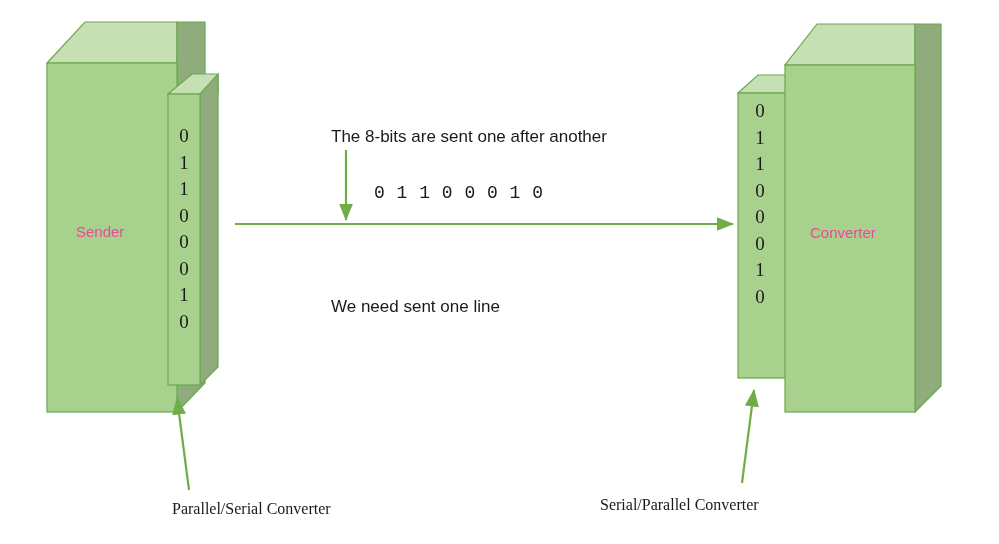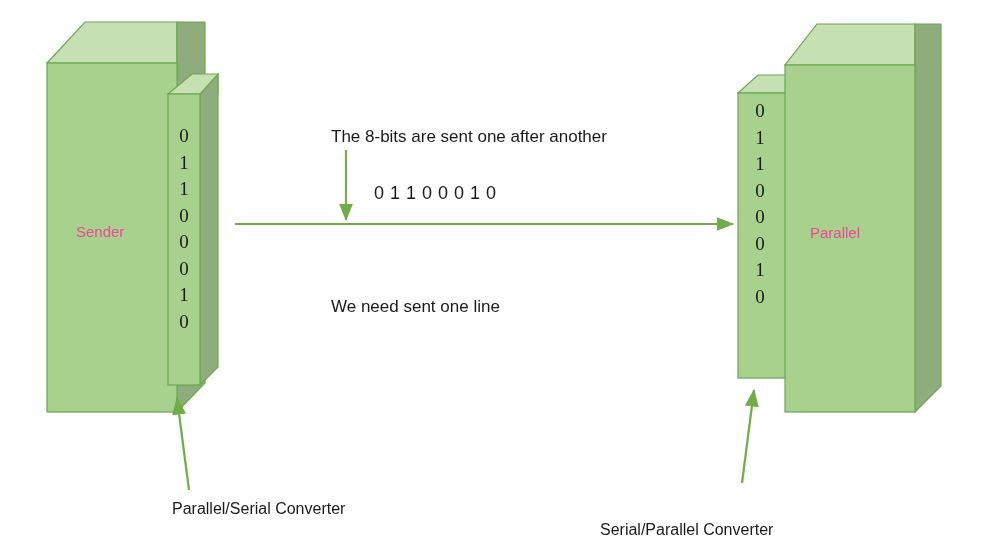--- a/index.html
+++ b/index.html
@@ -35,23 +35,24 @@
     font-size: 15px;
     color: #ec4899;
   }
   .note {
     font-size: 17px;
     color: #1a1a1a;
   }
   .converter-label {
     font-size: 16px;
     color: #1a1a1a;
+    font-family: Liberation Serif, serif;
   }
   .bitstream {
-    font-family: Liberation Sans, sans-serif;
+    font-family: Liberation Mono, monospace;
     font-size: 18px;
     letter-spacing: 0.5px;
     color: #1a1a1a;
     text-align: right;
   }
   .bitcol {
     position: absolute;
     display: flex;
     flex-direction: column;
     align-items: center;
@@ -116,31 +117,31 @@
 
     <line x1="346" y1="150" x2="346" y2="220" stroke="#70ad47" stroke-width="2.2" marker-end="url(#arrowGreenDown)"></line>
 
     <line x1="189" y1="490" x2="177" y2="398" stroke="#70ad47" stroke-width="2.2" marker-end="url(#arrowGreen)"></line>
 
     <line x1="742" y1="483" x2="754" y2="390" stroke="#70ad47" stroke-width="2.2" marker-end="url(#arrowGreen)"></line>
   </svg>
 
   <div class="txt label-block" style="left:76px; top:223px;">Sender</div>
 
-  <div class="txt label-block" style="left:810px; top:224px;">Parallel</div>
+  <div class="txt label-block" style="left:810px; top:224px;">Converter</div>
 
   <div class="txt note" style="left:331px; top:127px;">The 8-bits are sent one after another</div>
 
   <div class="txt bitstream" style="left:374px; top:183px;">0  1  1  0  0  0  1  0</div>
 
   <div class="txt note" style="left:331px; top:297px;">We need sent one line</div>
 
   <div class="txt converter-label" style="left:172px; top:500px;">Parallel/Serial Converter</div>
 
-  <div class="txt converter-label" style="left:600px; top:521px;">Serial/Parallel Converter</div>
+  <div class="txt converter-label" style="left:600px; top:496px;">Serial/Parallel Converter</div>
 
   <div class="bitcol" id="sender-bits" style="left:168px; top:123px; width:32px;">
       <span>0</span>
       <span>1</span>
       <span>1</span>
       <span>0</span>
       <span>0</span>
       <span>0</span>
       <span>1</span>
       <span>0</span>

